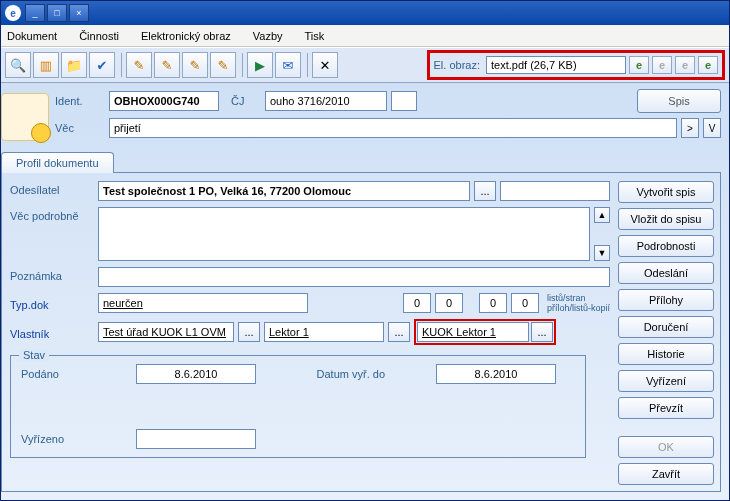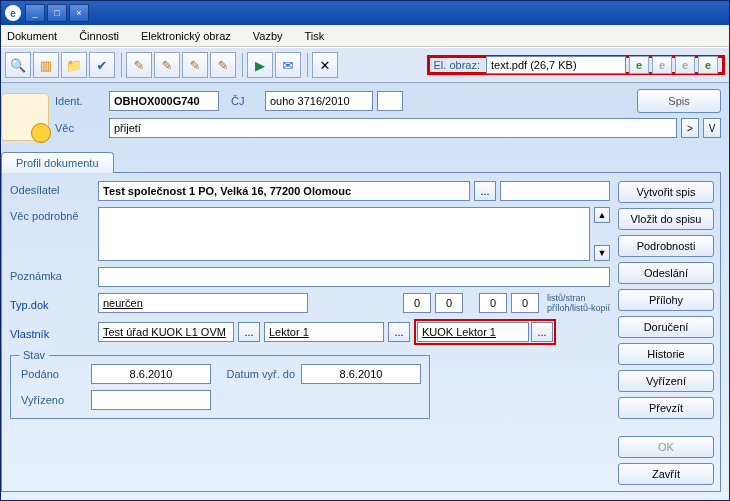--- a/index.html
+++ b/index.html
@@ -8,21 +8,21 @@
   .titlebar { height:24px; background:linear-gradient(#2a63c0,#0846a8); color:#fff; display:flex; align-items:center; padding:0 4px; }
   .titlebar .ie-icon { width:16px;height:16px; background:#fff; border-radius:50%; margin-right:4px; display:flex;align-items:center;justify-content:center; color:#2a63c0; font-weight:bold; font-size:10px; }
   .titlebar .title { flex:1; font-weight:bold; font-size:12px; }
   .winbtns { display:flex; gap:2px; }
   .winbtn { width:20px; height:18px; background:linear-gradient(#5d8fe0,#2a63c0); border:1px solid #1a3a7a; color:#fff; font-size:9px; display:flex;align-items:center;justify-content:center; cursor:pointer;}
   .menubar { height:22px; background:#f4f4f2; border-bottom:1px solid #c8c8c0; display:flex; align-items:center; padding:0 6px; gap:22px;}
   .menubar span { color:#000; cursor:pointer; }
   .toolbar { height:36px; background:#dde7f5; border-top:1px solid #fff; border-bottom:1px solid #90a8c8; display:flex; align-items:center; padding:0 4px; }
   .tbtn { width:26px; height:26px; border:1px solid #90a8c8; background:linear-gradient(#fdfdff,#e2ebf8); margin-right:2px; display:flex;align-items:center;justify-content:center; cursor:pointer; font-size:13px;}
   .tsep { width:1px; height:24px; background:#90a8c8; margin:0 4px; }
-  .elobraz-box { margin-left:auto; border:3px solid #d40000; height:20px; display:flex; align-items:center; padding:0 4px; background:#dde7f5; }
+  .elobraz-box { margin-left:auto; border:3px solid #d40000; height:30px; display:flex; align-items:center; padding:0 4px; background:#dde7f5; }
   .elobraz-box .lbl { color:#306090; white-space:nowrap; margin-right:6px; }
   .elobraz-box .fld { background:#fff; border:1px solid #6a8ab8; height:18px; width:140px; padding:1px 4px; font-size:11px;}
   .elobraz-box .ebr { width:20px; height:18px; margin-left:3px; border:1px solid #90a8c8; background:linear-gradient(#fdfdff,#e2ebf8); display:flex;align-items:center;justify-content:center;cursor:pointer; color:#3a8030; font-weight:bold;}
   .content { flex:1; background:linear-gradient(#cfe0f5,#e8f0fb); padding:6px 8px 8px 0; display:flex; flex-direction:column; overflow:hidden;justify-content:space-between;}
   .hdrblock { display:flex; align-items:flex-start; gap:6px; margin-bottom:6px;}
   .docicon { width:48px; height:48px; background:#fff4dc; border:1px solid #e0c880; border-radius:4px; position:relative; margin-top:4px;}
   .docicon::after{content:"";position:absolute;right:-3px;bottom:-3px;width:18px;height:18px;background:#ffd040;border-radius:50%;border:1px solid #c09000;}
   .hdrfields { flex:1; }
   .row { display:flex; align-items:center; margin-bottom:5px; gap:4px;}
   .lblcell { width:50px; color:#306090;}
@@ -38,21 +38,21 @@
   .rbtn[disabled]{ color:#9a9a9a; cursor:default;}
   .frow { display:flex; align-items:flex-start; gap:4px;}
   .flbl { width:84px; color:#306090; padding-top:3px;}
   .linklbl { color:#1040a0; cursor:pointer;}
   .dotbtn { width:22px; height:20px; border:1px solid #6a8ab8; background:linear-gradient(#fdfdff,#e2ebf8); cursor:pointer; font-size:11px; display:flex;align-items:center;justify-content:center;}
   textarea.inp { resize:none; height:54px; }
   .smallnum { width:28px; text-align:center;}
   .listinfo { font-size:9px; color:#306090; line-height:10px; margin-left:4px;}
   .owner-highlight { border:2px solid #d40000; padding:1px; display:inline-flex; align-items:center;}
   .sel-under { text-decoration:underline;}
-  .stavbox { border:1px solid #6a8ab8; margin-top:4px; padding:8px 10px 8px 10px; position:relative; width:420px; display:grid; grid-template-columns:70px 120px 90px 120px; row-gap:6px; align-items:center;}
+  .stavbox { border:1px solid #6a8ab8; margin-top:4px; padding:8px 10px 8px 10px; position:relative; width:576px; display:grid; grid-template-columns:70px 120px 90px 120px; row-gap:6px; align-items:center;gap:45px;}
   .stavbox .legend { position:absolute; top:-7px; left:8px; background:#dbe8f7; padding:0 4px; color:#306090;}
   .scroll-up,.scroll-dn { width:16px;height:16px;border:1px solid #6a8ab8;background:linear-gradient(#fdfdff,#e2ebf8);display:flex;align-items:center;justify-content:center;font-size:9px;cursor:pointer;}
   .scrollcol{display:flex;flex-direction:column;justify-content:space-between;align-items:center;height:54px;}
 </style>
 </head>
 <body>
 
 <div class="window">
 
   <div class="titlebar">
@@ -99,21 +99,21 @@
 
   <div class="content">
 
     <div class="hdrblock">
       <div class="docicon"></div>
       <div class="hdrfields">
         <div class="row">
           <span class="lblcell">Ident.</span>
           <input class="inp" style="width: 110px; font-weight: bold; color: rgb(0, 0, 0);" value="OBHOX000G740">
           <span style="width:30px;color:#306090;margin-left:8px">ČJ</span>
-          <input class="inp" style="width: 108px;" value="ouho 3716/2010">
+          <input class="inp" style="width: 122px;" value="ouho 3716/2010">
           <input class="inp" style="width: 26px;">
           <button class="spisbtn">Spis</button>
         </div>
         <div class="row">
           <span class="lblcell">Věc</span>
           <input class="inp" style="flex: 1 1 0%;" value="přijetí">
           <div class="arrowbtn">&gt;</div>
           <div class="arrowbtn">V</div>
         </div>
       </div>

